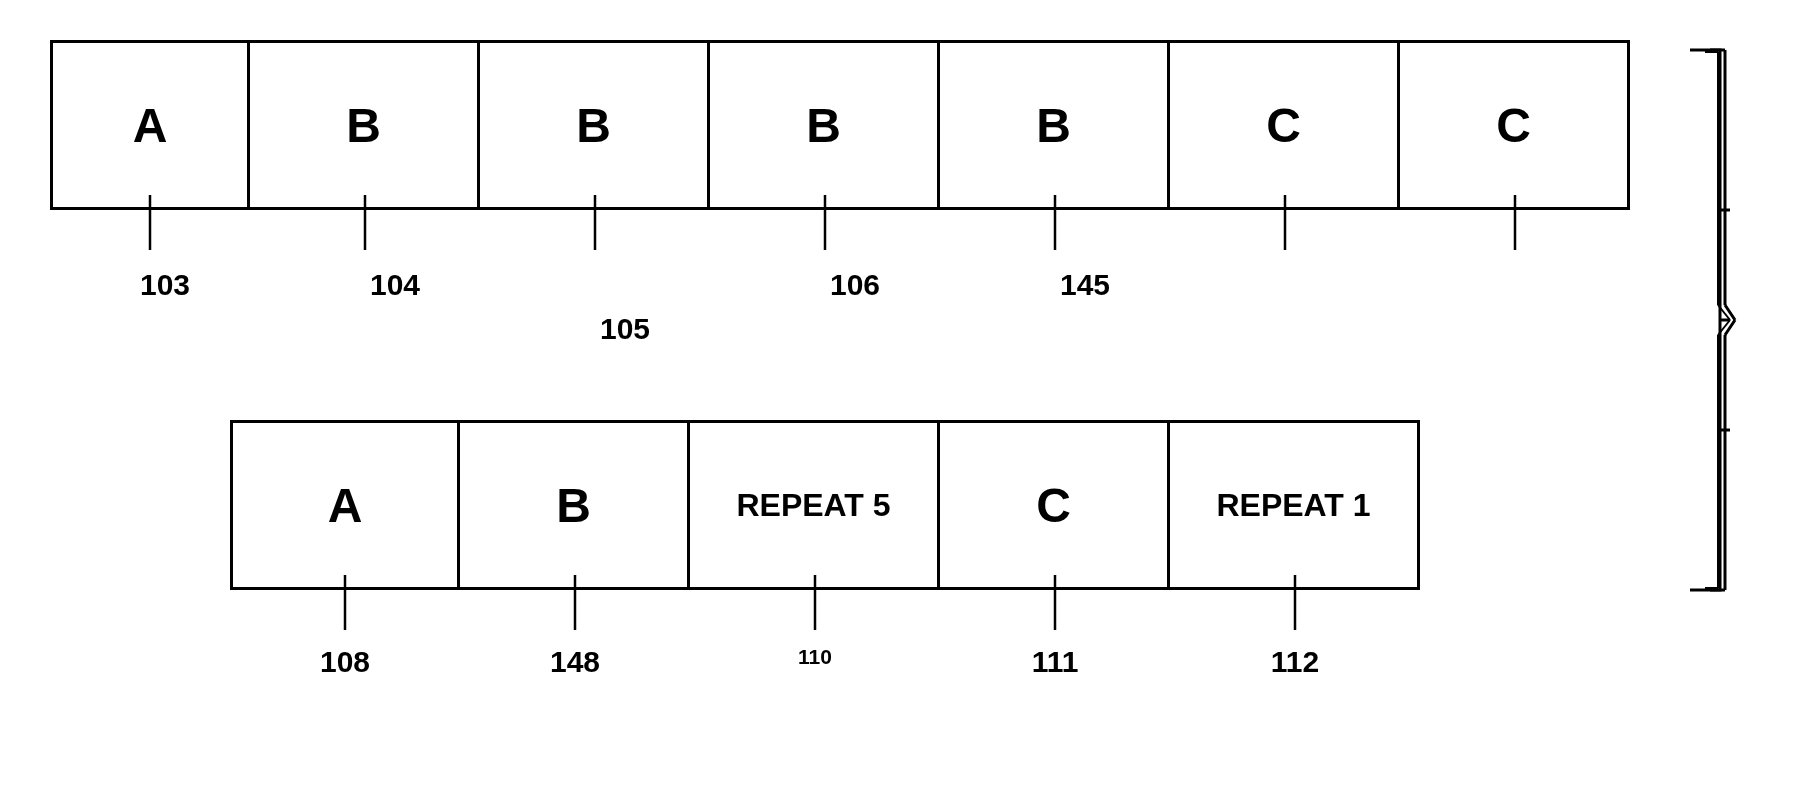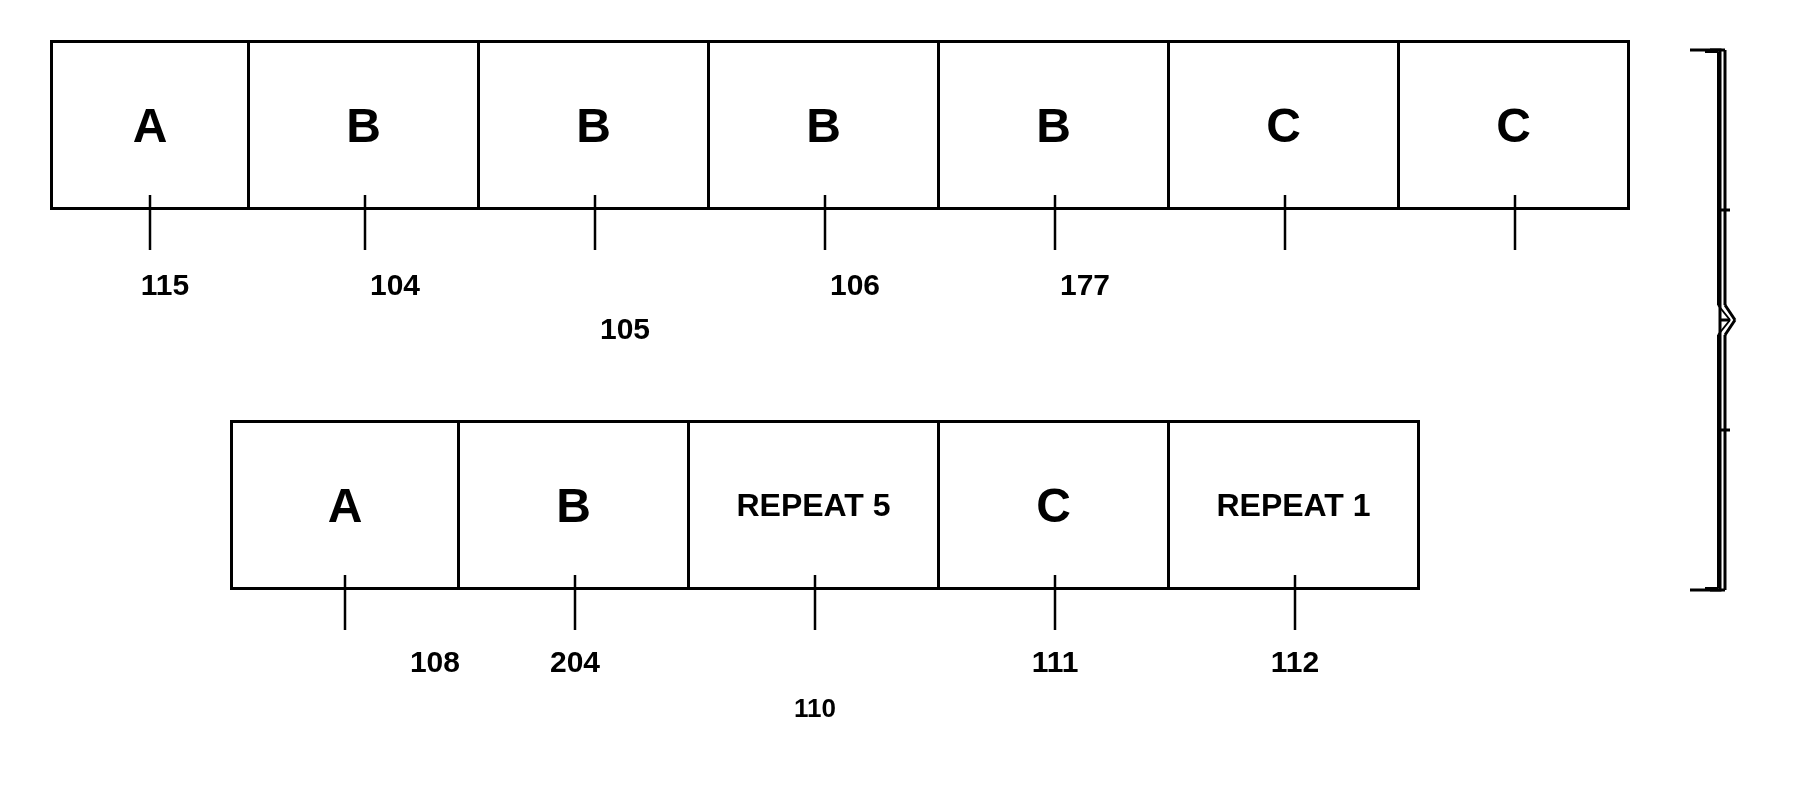--- a/index.html
+++ b/index.html
@@ -120,33 +120,33 @@
 
     <path d="M 1005 0 Q 1005 30 1005 55" fill="none" stroke="#000" stroke-width="2.5"></path>
 
     <path d="M 1235 0 Q 1235 30 1235 55" fill="none" stroke="#000" stroke-width="2.5"></path>
 
     <path d="M 1465 0 Q 1465 30 1465 55" fill="none" stroke="#000" stroke-width="2.5"></path>
   </svg>
 
   <div style="position:absolute; top:248px; left:20px; width:1580px; display:flex; flex-direction:row; pointer-events:none;">
     <div style="width:230px; display:flex; justify-content:center;">
-      <span style="font-size:30px; font-weight:bold;">115</span>
+      <span style="font-size:30px; font-weight:bold;">103</span>
     </div>
     <div style="width:230px; display:flex; justify-content:center;">
       <span style="font-size:30px; font-weight:bold;">104</span>
     </div>
     <div style="width:230px; display:flex; justify-content:center;">
       <span style="font-size:30px; font-weight:bold;margin-top:44px;">105</span>
     </div>
     <div style="width:230px; display:flex; justify-content:center;text-align:right;">
       <span style="font-size:30px; font-weight:bold;">106</span>
     </div>
     <div style="width:230px; display:flex; justify-content:center;">
-      <span style="font-size:30px; font-weight:bold;">177</span>
+      <span style="font-size:30px; font-weight:bold;">145</span>
     </div>
   </div>
 
   <div class="bottom-row">
     <div class="cell cell-a-bot">A</div>
     <div class="cell cell-b-bot">B</div>
     <div class="cell cell-rep3">REPEAT 5</div>
     <div class="cell cell-c-bot">C</div>
     <div class="cell cell-rep1">REPEAT 1</div>
   </div>
@@ -158,28 +158,28 @@
     <path d="M 345 0 Q 345 30 345 55" fill="none" stroke="#000" stroke-width="2.5"></path>
 
     <path d="M 585 0 Q 585 30 585 55" fill="none" stroke="#000" stroke-width="2.5"></path>
 
     <path d="M 825 0 Q 825 30 825 55" fill="none" stroke="#000" stroke-width="2.5"></path>
 
     <path d="M 1065 0 Q 1065 30 1065 55" fill="none" stroke="#000" stroke-width="2.5"></path>
   </svg>
 
   <div style="position:absolute; top:625px; left:200px; width:1200px; display:flex; flex-direction:row; pointer-events:none;">
-    <div style="width:230px; display:flex; justify-content:flex-end;">
+    <div style="width:230px; display:flex; justify-content:center;">
       <span style="font-size:30px; font-weight:bold;">108</span>
     </div>
     <div style="width:230px; display:flex; justify-content:center;">
-      <span style="font-size:30px; font-weight:bold;">204</span>
+      <span style="font-size:30px; font-weight:bold;">148</span>
     </div>
     <div style="width:250px; display:flex; justify-content:center;">
-      <span style="font-size:26px; font-weight:bold;margin-top:48px;">110</span>
+      <span style="font-size:21px; font-weight:bold;">110</span>
     </div>
     <div style="width:230px; display:flex; justify-content:center;">
       <span style="font-size:30px; font-weight:bold;">111</span>
     </div>
     <div style="width:250px; display:flex; justify-content:center;">
       <span style="font-size:30px; font-weight:bold;">112</span>
     </div>
   </div>
 
   <svg style="position:absolute; top:20px; right:10px; width:90px; height:560px;" viewBox="0 0 90 560">

